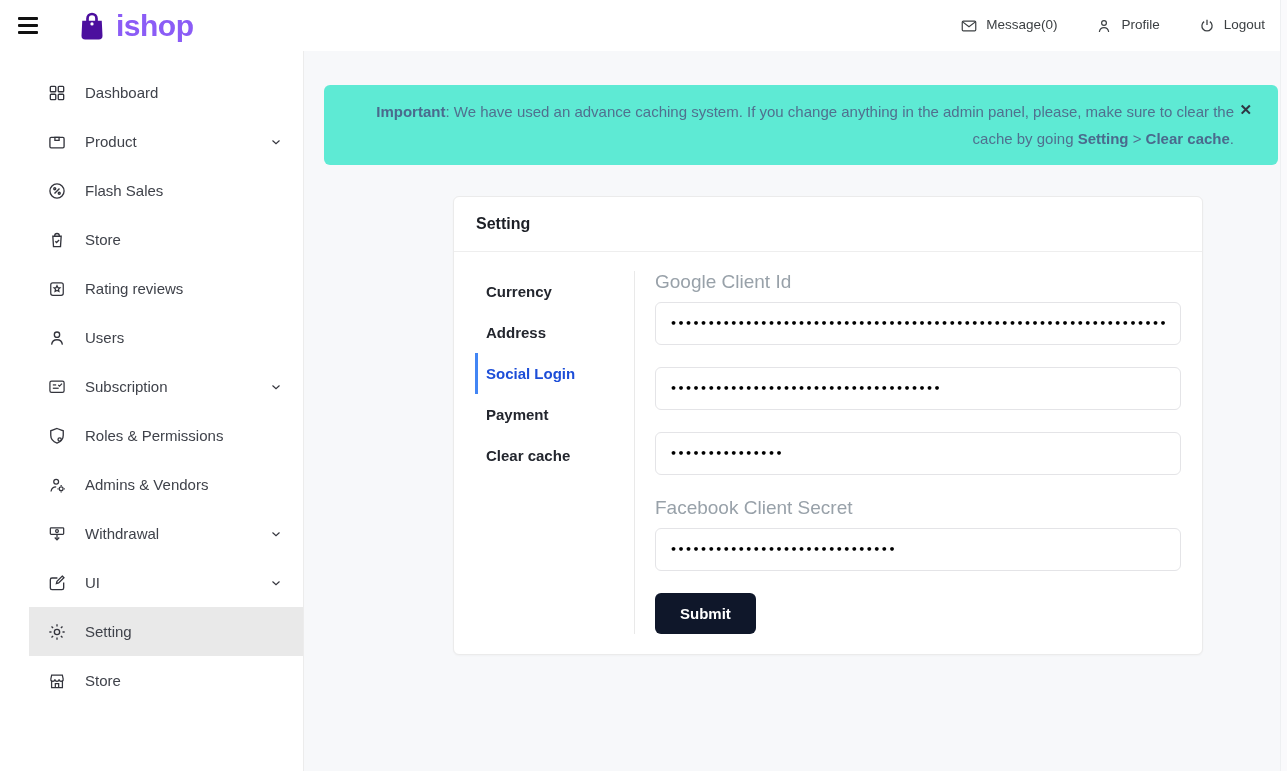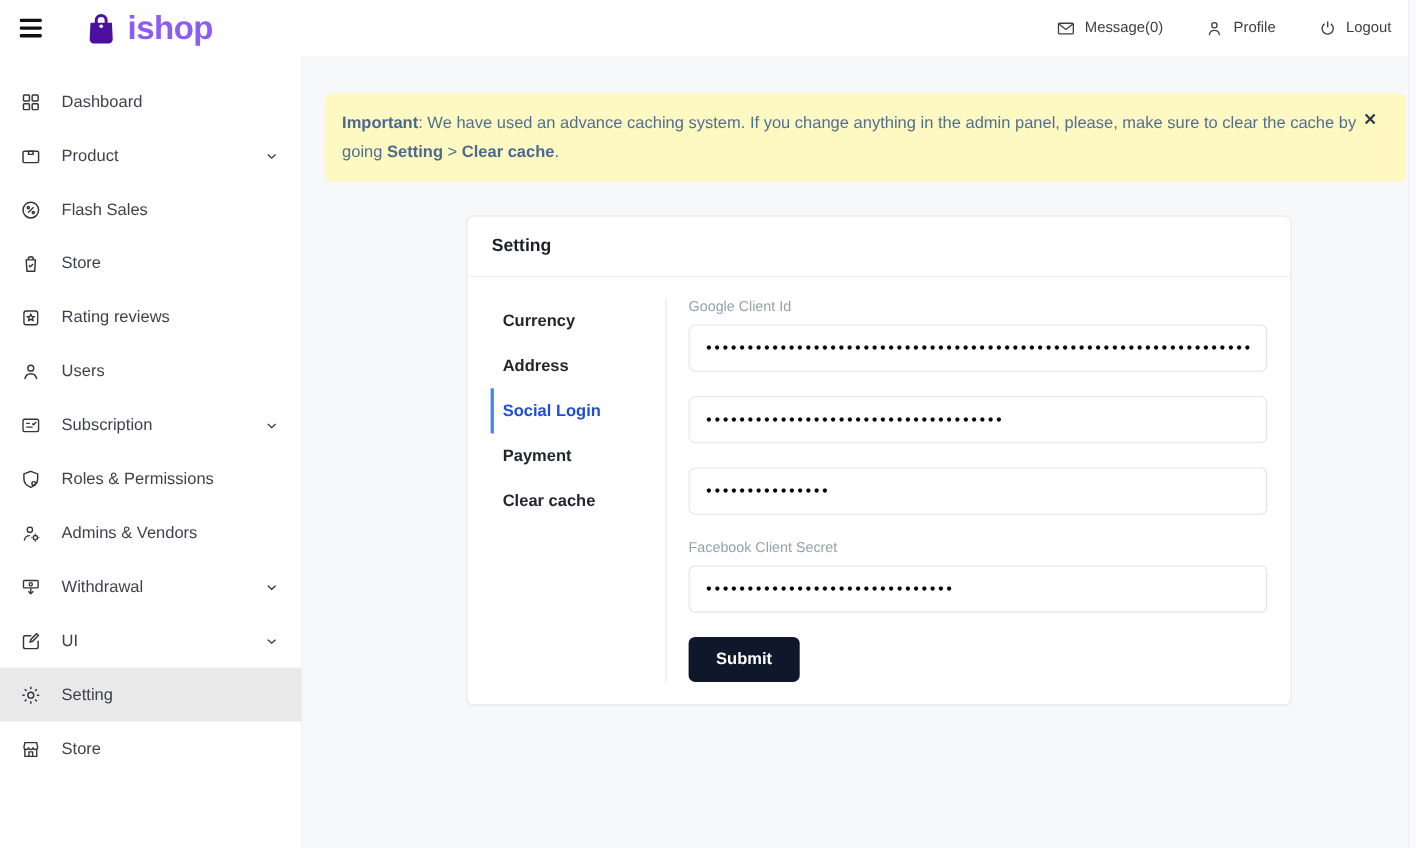--- a/index.html
+++ b/index.html
@@ -11,50 +11,50 @@
   .hamburger { width:22px; display:flex; flex-direction:column; gap:4px; cursor:pointer; }
   .hamburger span { display:block; height:3px; width:20px; background:#111; border-radius:1px; }
   .logo { display:flex; align-items:center; margin-left:34px; gap:6px; }
   .logo-text { font-size:30px; font-weight:800; color:#8b5cf6; letter-spacing:-0.5px; }
   .header-right { margin-left:auto; display:flex; align-items:center; gap:38px; }
   .header-item { display:flex; align-items:flex-start; gap:8px; font-size:13.5px; color:#3c4043; cursor:pointer; }
   .header-item svg { stroke:#3c4043; }
 
   
   .app { display:flex; height:720px; }
-  .sidebar { width:275px; background:#fff; border-right:1px solid #ececec; padding-top:17px; flex-shrink:0; }
+  .sidebar { width:275px; background:#fff; border-right:1px solid #ececec; padding-top:17px; flex-shrink:0;margin-left:29px; }
   .side-item { height:49px; display:flex; align-items:center; padding-left:18px; gap:18px;
                font-size:15px; color:#3f424a; cursor:pointer; position:relative; }
   .side-item svg { stroke:#33343c; flex-shrink:0; }
   .side-item.active { background:#e9e9e9; }
   .side-item .chev { position:absolute; right:20px; }
   .main { flex:1; background:#f7f8fa; position:relative; }
 
   
-  .alert { margin:34px 9px 0 20px; background:#fef9c3; border-radius:6px; padding:13px 44px 13px 16px;
-           font-size:15px; line-height:27px; color:#50708f; position:relative; }
+  .alert { margin:34px 9px 0 20px; background:#5eead4; border-radius:6px; padding:13px 44px 13px 16px;
+           font-size:15px; line-height:27px; color:#50708f; position:relative;text-align:right; }
   .alert b { font-weight:700; color:#4a6a8d; }
   .alert-close { position:absolute; top:11px; right:26px; font-size:15px; color:#2f3744;
                  cursor:pointer; font-weight:700; }
 
   
   .card { width:750px; margin:31px 0 0 149px; background:#fff; border:1px solid #ebebeb;
           border-radius:6px; box-shadow:0 1px 2px rgba(0,0,0,.03); }
   .card-header { padding:18px 22px; border-bottom:1px solid #eee; }
   .card-title { font-size:16px; font-weight:700; color:#1c1f26; }
   .card-body { display:flex; padding:19px 21px 20px 21px; }
 
   .tabs { width:160px; border-right:1px solid #e9e9e9; flex-shrink:0; padding-top:0; }
   .tab { height:41px; display:flex; align-items:center; font-size:15px; font-weight:600;
          color:#23262e; cursor:pointer; padding-left:11px; }
   .tab.active { color:#1d4ed8; border-left:3px solid #4285f4; padding-left:8px; }
 
   .form { flex:1; padding-left:20px; }
   .field { margin-bottom:22px; }
-  .field-label { font-size:13px; color:#98a1a9; margin-bottom:9px; }
+  .field-label { font-size:19px; color:#98a1a9; margin-bottom:9px; }
   .field-label .sel { background:#3297fd; color:#fff; }
   .field input { width:100%; height:43px; border:1px solid #e4e4e7; border-radius:6px;
                  padding:0 14px; font-size:11px; font-weight:700; letter-spacing:0.5px;
                  color:#000; outline:none; font-family:"DejaVu Sans", sans-serif; }
   .submit-btn { margin-top:0; background:#0f172a; color:#fff; border:none; border-radius:6px;
                 font-size:15px; font-weight:700; padding:12px 25px; cursor:pointer;
                 font-family:"Liberation Sans", sans-serif; }
 
   .scroll-track { position:fixed; top:0; right:0; width:7px; height:771px; background:#fafafc;
                   border-left:1px solid #eef0f2; }

